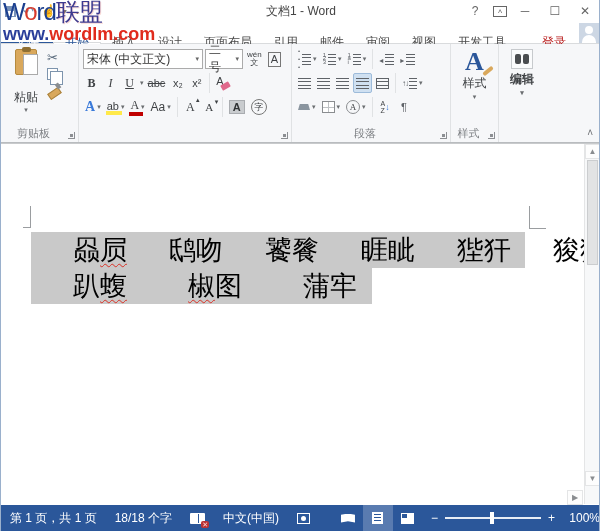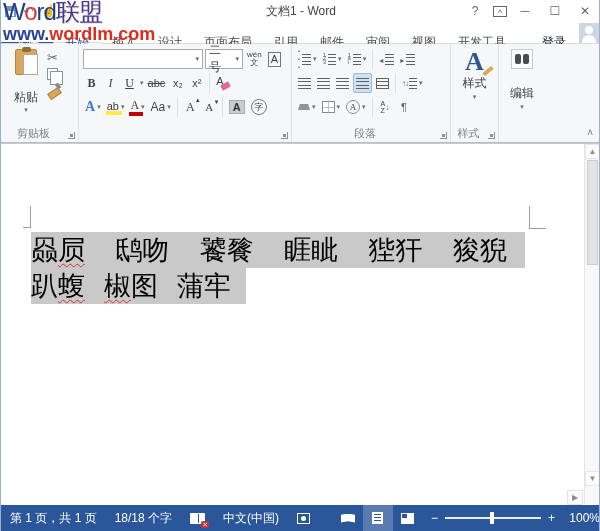--- a/index.html
+++ b/index.html
@@ -29,21 +29,21 @@
   .wm .l-b { color:#1b3f8f; } .wm .l-r { color:#d93a2b; }
   .wm .l-lm { color:#3d3a8f; text-shadow:1px 1px 0 #d93a2b33; }
   .wm .url { font-size:18px; font-weight:bold; margin-top:1px; }
   .wm .u-b { color:#2a3e9a; } .wm .u-r { color:#e02b1d; }
   
   .tabs { position:absolute; left:0; top:22px; width:600px; height:22px; background:#fff; border-bottom:1px solid #d9dbdd; display:flex; align-items:stretch; }
   .tab { padding:0 11px; display:flex; align-items:center; font-size:12px; color:#4a4a4a; cursor:default;margin-top:20px; }
   .tab.file { background:#2b579a; color:#fff; padding:0 14px; }
   .tab.active { background:#fff; color:#2b579a; border:1px solid #d9dbdd; border-bottom:none; margin-bottom:-1px; }
   .tabs .spacer { flex:1; }
-  .tab.signin { color:#0f172a; }
+  .tab.signin { color:#b91c1c; }
   .avatar { width:20px; height:20px; margin:1px 2px; background:#cdd7e4; position:relative; }
   .avatar:before { content:""; position:absolute; left:6px; top:3px; width:8px; height:8px; border-radius:50%; background:#fff; }
   .avatar:after { content:""; position:absolute; left:3px; top:12px; width:14px; height:8px; border-radius:7px 7px 0 0; background:#fff; }
   
   .ribbon { position:absolute; left:0; top:44px; width:600px; height:99px; background:#f6f7f9; border-bottom:1px solid #b9bcbf; display:flex; }
   .group { position:relative; height:98px; border-right:1px solid #e0e2e4; padding:3px 2px 16px 2px; }
   .glabel { position:absolute; bottom:1px; left:0; right:12px; text-align:center; font-size:11px; color:#7c7f83; }
   .launcher { position:absolute; bottom:3px; right:3px; width:7px; height:7px; border-right:1px solid #8c8f93; border-bottom:1px solid #8c8f93; }
   .launcher:after { content:""; position:absolute; right:1px; bottom:1px; width:3px; height:3px; background:#8c8f93; }
   .row { display:flex; align-items:center; height:24px; gap:2px; padding:0 2px; }
@@ -114,21 +114,21 @@
   .binoc { width:22px; height:20px; border:1px solid #c7cacd; background:#fafbfc; display:flex; align-items:center; justify-content:center; }
   .binoc .lens { width:6px; height:10px; background:#4a4d50; border-radius:2px; margin:0 1px; }
   .collapse { position:absolute; right:8px; bottom:4px; color:#6a6d70; font-size:10px; }
   
   .doc { position:absolute; left:0; top:143px; width:600px; height:362px; background:#fff; border-top:1px solid #c8cacc; }
   .cropTL { position:absolute; left:22px; top:62px; width:8px; height:22px; border-right:1px solid #9a9da0; border-bottom:1px solid #9a9da0; }
   .cropTR { position:absolute; left:528px; top:62px; width:17px; height:23px; border-left:1px solid #9a9da0; border-bottom:1px solid #9a9da0; }
   .textblock { position:absolute; left:30px; top:88px; font-family:"Liberation Serif","DejaVu Serif",serif; font-size:27px; color:#000; }
   .tl1 { display:flex; justify-content:space-between; width:494px; background:#c9c9c9; padding-right:18px; height:36px; align-items:center; }
   .tl2 { display:inline-flex; gap:19px; background:#c9c9c9; padding-right:15px; height:36px; align-items:center; }
-  .word { white-space:nowrap; }
+  .word { white-space:nowrap;margin-left:42px; }
   .sp { text-decoration:underline; text-decoration-style:wavy; text-decoration-color:#d93025; text-decoration-thickness:1px; text-underline-offset:4px; }
   
   .vscroll { position:absolute; right:2px; top:0; width:15px; height:360px; background:#f7f8f9; border-left:1px solid #e4e5e6; }
   .varrow { width:15px; height:15px; display:flex; align-items:center; justify-content:center; font-size:8px; color:#8a8d90; background:#fdfdfd; border:1px solid #e4e5e6; }
   .varrow.down { position:absolute; bottom:18px; }
   .vthumb { position:absolute; top:16px; left:2px; width:11px; height:105px; background:#e2e3e4; border:1px solid #cbcdcf; }
   .harrow { position:absolute; right:18px; bottom:0px; width:16px; height:15px; display:flex; align-items:center; justify-content:center; font-size:8px; color:#8a8d90; background:#fdfdfd; border:1px solid #e4e5e6; }
   
   .status { position:absolute; left:0; top:505px; width:600px; height:26px; background:#2b579a; color:#fff; display:flex; align-items:center; font-size:12px; }
   .sitem { padding:0 9px; height:26px; display:flex; align-items:center; cursor:default; }
@@ -207,20 +207,21 @@
         <span class="brush"></span>
       </div>
     </div>
     <div class="glabel">剪贴板</div>
     <span class="launcher"></span>
   </div>
 
   <div class="group" style="width:213px;">
     <div class="row">
       <div class="combo" style="width:120px;">
+        <span>宋体 (中文正文)</span>
         <span class="dd">▾</span>
       </div>
       <div class="combo" style="width:38px;">
         <span>二号</span>
         <span class="dd">▾</span>
       </div>
       <div class="btn">
         <span class="phonetic">
           <span>wén</span>
           <span>文</span>
@@ -394,21 +395,21 @@
     <div class="glabel">样式</div>
     <span class="launcher"></span>
   </div>
 
   <div class="group" style="width:46px; border-right:none;">
     <div class="bigA">
       <span class="binoc">
           <span class="lens"></span>
           <span class="lens"></span>
         </span>
-      <span class="stack" style="margin-top:16px;">
+      <span class="stack" style="margin-top:2px;font-weight:bold;">
           <span>编辑</span>
           <span class="dd" style="font-size:7px;color:#6a6d70;">▾</span>
         </span>
     </div>
   </div>
 
   <span class="collapse">˄</span>
 </div>
 
 <div class="doc">

